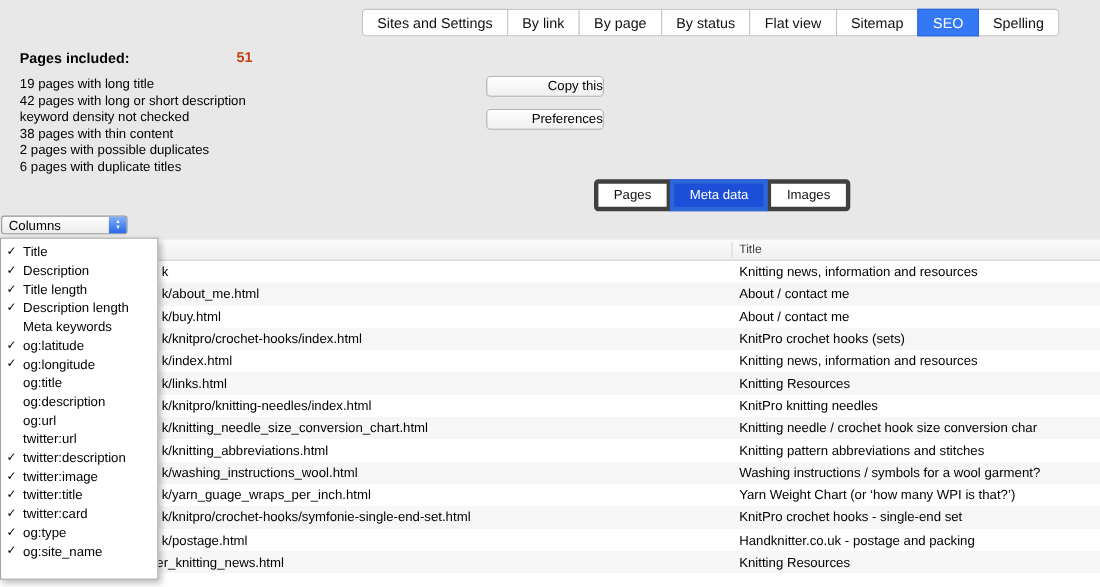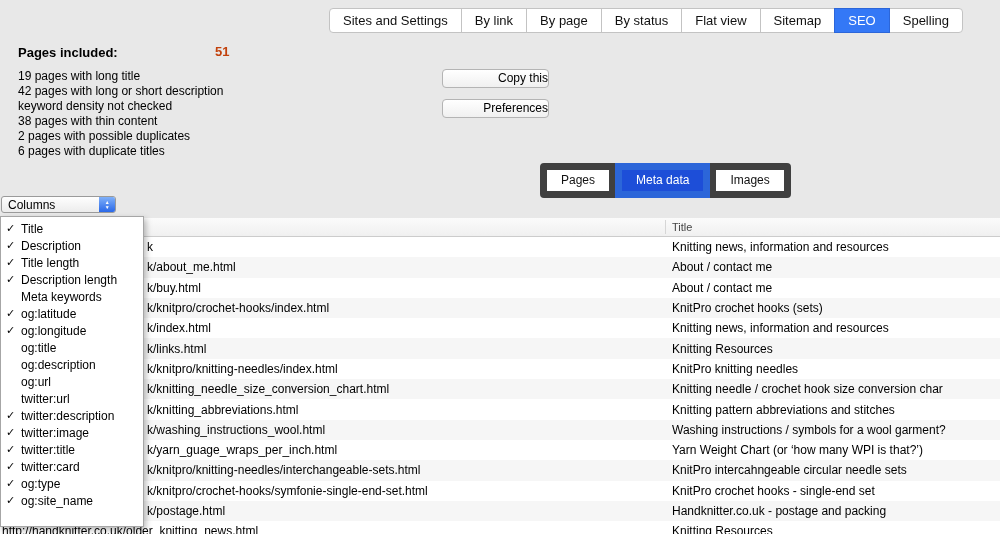--- a/index.html
+++ b/index.html
@@ -24,21 +24,21 @@
 
   
   .btn{position:absolute;left:430px;width:107px;height:19px;background:linear-gradient(#ffffff,#f0f0f0);
        border:1px solid #b4b4b4;border-radius:4px;font-size:12px;color:#000;text-align:right;
        line-height:17px;box-sizing:border-box;cursor:default;margin-left:12px;}
   .btn-copy{top:69px;}
   .btn-prefs{top:99px;}
 
   
   .subtabs{position:absolute;top:163px;left:540px;display:flex;z-index:3;}
-  .subtab{height:21px;line-height:21px;padding:0 14px;background:#fff;border:7px solid #404040;
+  .subtab{height:21px;line-height:21px;padding:0 14px;background:#fff;border:4px solid #404040;
           margin-left:-1px;font-size:12px;color:#111;white-space:nowrap;cursor:default;}
   .subtab:first-child{border-radius:4px 0 0 4px;margin-left:0;}
   .subtab:last-child{border-radius:0 4px 4px 0;}
   .subtab.selected{background:#1d4ed8;border-color:#2c66d9;color:#fff;position:relative;z-index:1;}
 
   
   .columns-popup{position:absolute;top:196px;left:1px;width:115px;height:17px;box-sizing:border-box;
                  border:1px solid #9a9a9a;border-radius:3px;background:linear-gradient(#fefefe,#ececec);
                  display:flex;align-items:center;font-size:12px;z-index:12;cursor:default;gap:44px;}
   .columns-popup .plabel{flex:1;padding-left:6px;color:#000;}
@@ -158,24 +158,20 @@
   </div>
       <div class="row">
     <span class="url">k/washing_instructions_wool.html</span>
     <span class="title">Washing instructions / symbols for a wool garment?</span>
   </div>
       <div class="row">
     <span class="url">k/yarn_guage_wraps_per_inch.html</span>
     <span class="title">Yarn Weight Chart (or ‘how many WPI is that?’)</span>
   </div>
       <div class="row">
-    <span class="url">k/knitpro/knitting-needles/interchangeable-sets.html</span>
-    <span class="title">KnitPro intercahngeable circular needle sets</span>
-  </div>
-      <div class="row">
     <span class="url">k/knitpro/crochet-hooks/symfonie-single-end-set.html</span>
     <span class="title">KnitPro crochet hooks - single-end set</span>
   </div>
       <div class="row">
     <span class="url">k/postage.html</span>
     <span class="title">Handknitter.co.uk - postage and packing</span>
   </div>
       <div class="row">
     <span class="url">http://handknitter.co.uk/older_knitting_news.html</span>
     <span class="title">Knitting Resources</span>

